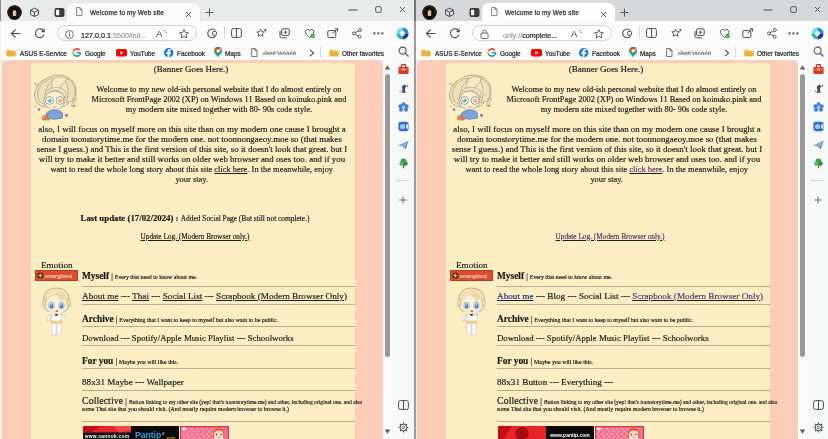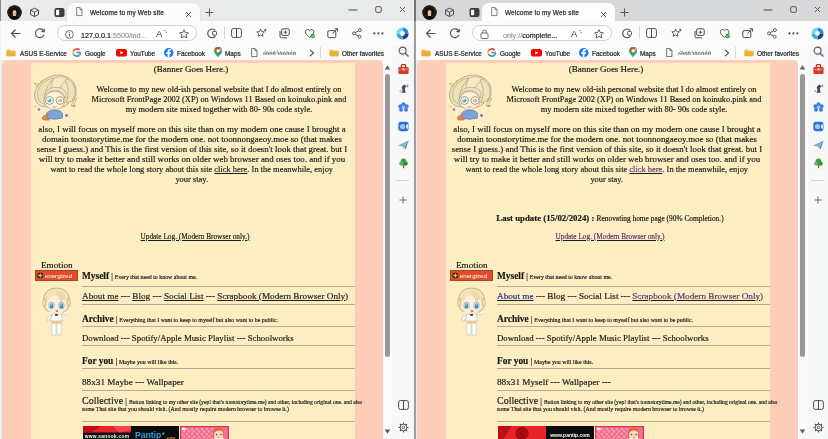--- a/index.html
+++ b/index.html
@@ -226,20 +226,21 @@
           <path d="M10.5 43 Q8 45.5 10.5 47 L16.5 47 Q13 44.5 14 41.5 Z" fill="#e8893c" stroke="#b5651d" stroke-width="0.6"></path>
           <circle cx="6" cy="36.5" r="1.3" fill="#9a6fd0"></circle>
           <circle cx="33.5" cy="42.5" r="1.4" fill="#8f65c8"></circle>
           <circle cx="8.5" cy="8.5" r="1" fill="#e8a23c"></circle>
           <circle cx="40.5" cy="33" r="0.9" fill="#e86a3c"></circle>
           <circle cx="2.5" cy="33.5" r="0.8" fill="#e8a23c"></circle>
         </svg></div>
       <div class="abs ctr" style="left:79px;top:24.5px;width:276px;font-size:8.4px;line-height:10.1px">Welcome to my new old-ish personal website that I do almost entirely on<br>Microsoft FrontPage 2002 (XP) on Windows 11 Based on koinuko.pink and<br>my modern site mixed together with 80- 90s code style.</div>
       <div class="abs ctr" style="left:30px;top:63.5px;width:320px;font-size:8.9px;line-height:10.05px">also, I will focus on myself more on this site than on my modern one cause I brought a<br>domain toonstorytime.me for the modern one. not toonnongaeoy.moe so (that makes<br>sense I guess.) and This is the first version of this site, so it doesn't look that great. but I<br>will try to make it better and still works on older web browser and oses too. and if you</div>
       <div class="abs ctr" style="left:30px;top:103.7px;width:320px;font-size:8.9px;line-height:10.05px"><span style="display:inline-block;transform:scaleX(0.95);transform-origin:50% 0">want to read the whole long story about this site <a class="lk" href="#">click here</a>. In the meanwhile, enjoy<br>your stay.</span></div>
+      <div class="abs ctr" style="left:33px;top:152.5px;width:320px;font-size:7.4px"><b style="font-size:8.8px">Last update (17/02/2024) : </b>Added Social Page (But still not complete.)</div>
       <div class="abs ctr" style="left:33px;top:172.5px;width:320px;font-size:7.3px"><a class="lk" href="#">Update Log. (Modern Browser only.)</a></div>
       <div class="abs" style="left:39px;top:200px;font-size:9.2px">Emotion</div>
       <div class="abs" style="left:33px;top:210px"><svg width="43" height="11" viewBox="0 0 43 11">
           <rect x="0.4" y="0.4" width="42.2" height="10.2" fill="#e14b2b" stroke="#a33015" stroke-width="0.8"></rect>
           <circle cx="5.3" cy="5.5" r="3" fill="#472a10"></circle>
           <path d="M5.3 2.9 L6 4.8 L7.8 5.5 L6 6.2 L5.3 8.1 L4.6 6.2 L2.8 5.5 L4.6 4.8 Z" fill="#e8d23a"></path>
           <text x="9.8" y="8" font-family="Liberation Sans" font-size="6.2" fill="#fff">energized</text>
         </svg></div>
       <div class="abs" style="left:39px;top:226.5px"><svg width="31" height="50" viewBox="0 0 31 50">
           <path d="M15.5 1 Q27 1 28.5 12 Q29.5 20 25 24 L6 24 Q1.5 20 2.5 12 Q4 1 15.5 1 Z" fill="#f2e2b4" stroke="#bda871" stroke-width="0.8"></path>
@@ -259,21 +260,21 @@
           <path d="M14 27 L17 27 L16.7 29 L14.3 29 Z" fill="#4a4a4a"></path>
           <path d="M9.5 28 Q6 29 5.5 33 L8 34.5 Q9 31 10.5 30 Z" fill="#fdfdfd" stroke="#c9c2b0" stroke-width="0.7"></path>
           <path d="M21.5 28 Q25.5 28 27 26 L26 23.5 Q24 25.5 21 26 Z" fill="#fdfdfd" stroke="#c9c2b0" stroke-width="0.7"></path>
           <circle cx="27" cy="24.5" r="1.6" fill="#fdeedd"></circle>
           <rect x="10" y="33.5" width="11" height="3" fill="#e9cf8e"></rect>
           <path d="M10.5 36.5 L15 36.5 L15 48 L11 48 Z" fill="#fdfdfd" stroke="#d2ccbc" stroke-width="0.7"></path>
           <path d="M16 36.5 L20.5 36.5 L20 48 L16 48 Z" fill="#fdfdfd" stroke="#d2ccbc" stroke-width="0.7"></path>
         </svg></div>
       <div class="abs" style="left:80px;top:210.5px;white-space:nowrap"><span class="h1">Myself</span> <span style="font-size:8px">| </span><span class="small">Every that need to know about me.</span></div>
       <div class="hr" style="top:225.5px"></div>
-      <div class="abs mrow" style="left:80px;top:230.5px;white-space:nowrap"><a class="lk">About me</a> --- <a class="lk">Blog</a> --- <a class="lk">Social List</a> --- <a class="lk">Scrapbook (Modern Browser Only)</a></div>
+      <div class="abs mrow" style="left:80px;top:230.5px;white-space:nowrap"><a class="lk">About me</a> --- <a class="lk">Thai</a> --- <a class="lk">Social List</a> --- <a class="lk">Scrapbook (Modern Browser Only)</a></div>
       <div class="hr" style="top:244px"></div>
       <div class="abs" style="left:80px;top:253.5px;white-space:nowrap"><span class="h1">Archive</span> <span style="font-size:8px">| </span><span class="small">Everything that I want to keep to myself but also want to be public.</span></div>
       <div class="hr" style="top:266px"></div>
       <div class="abs" style="left:80px;top:272.5px;white-space:nowrap;font-size:8.8px">Download --- Spotify/Apple Music Playlist --- Schoolworks</div>
       <div class="hr" style="top:285px"></div>
       <div class="abs" style="left:80px;top:295.5px;white-space:nowrap"><span class="h1">For you</span> <span style="font-size:8px">| </span><span class="small">Maybe you will like this.</span></div>
       <div class="hr" style="top:308px"></div>
       <div class="abs mrow" style="left:80px;top:316.5px;white-space:nowrap">88x31 Maybe --- Wallpaper</div>
       <div class="hr" style="top:330px"></div>
       <div class="abs" style="left:80px;top:334.5px;width:300px;white-space:nowrap"><span style="font-size:10px">Collective</span> <span style="font-size:8px">| </span><span class="small sqz">Button linking to my other site (yep! that's toonstorytime.me) and other, including original one. and also</span></div>
@@ -597,21 +598,20 @@
           <path d="M10.5 43 Q8 45.5 10.5 47 L16.5 47 Q13 44.5 14 41.5 Z" fill="#e8893c" stroke="#b5651d" stroke-width="0.6"></path>
           <circle cx="6" cy="36.5" r="1.3" fill="#9a6fd0"></circle>
           <circle cx="33.5" cy="42.5" r="1.4" fill="#8f65c8"></circle>
           <circle cx="8.5" cy="8.5" r="1" fill="#e8a23c"></circle>
           <circle cx="40.5" cy="33" r="0.9" fill="#e86a3c"></circle>
           <circle cx="2.5" cy="33.5" r="0.8" fill="#e8a23c"></circle>
         </svg></div>
       <div class="abs ctr" style="left:79px;top:24.5px;width:276px;font-size:8.4px;line-height:10.1px">Welcome to my new old-ish personal website that I do almost entirely on<br>Microsoft FrontPage 2002 (XP) on Windows 11 Based on koinuko.pink and<br>my modern site mixed together with 80- 90s code style.</div>
       <div class="abs ctr" style="left:30px;top:63.5px;width:320px;font-size:8.9px;line-height:10.05px">also, I will focus on myself more on this site than on my modern one cause I brought a<br>domain toonstorytime.me for the modern one. not toonnongaeoy.moe so (that makes<br>sense I guess.) and This is the first version of this site, so it doesn't look that great. but I<br>will try to make it better and still works on older web browser and oses too. and if you</div>
       <div class="abs ctr" style="left:30px;top:103.7px;width:320px;font-size:8.9px;line-height:10.05px"><span style="display:inline-block;transform:scaleX(0.95);transform-origin:50% 0">want to read the whole long story about this site <a class="lk" href="#">click here</a>. In the meanwhile, enjoy<br>your stay.</span></div>
-      <div class="abs ctr" style="left:33px;top:152.5px;width:320px;font-size:7.4px"><b style="font-size:8.8px">Last update (15/02/2024) : </b>Renovating home page (90% Completion.)</div>
       <div class="abs ctr" style="left:33px;top:172.5px;width:320px;font-size:7.3px"><a class="lk" href="#">Update Log. (Modern Browser only.)</a></div>
       <div class="abs" style="left:39px;top:200px;font-size:9.2px">Emotion</div>
       <div class="abs" style="left:33px;top:210px"><svg width="43" height="11" viewBox="0 0 43 11">
           <rect x="0.4" y="0.4" width="42.2" height="10.2" fill="#e14b2b" stroke="#a33015" stroke-width="0.8"></rect>
           <circle cx="5.3" cy="5.5" r="3" fill="#472a10"></circle>
           <path d="M5.3 2.9 L6 4.8 L7.8 5.5 L6 6.2 L5.3 8.1 L4.6 6.2 L2.8 5.5 L4.6 4.8 Z" fill="#e8d23a"></path>
           <text x="9.8" y="8" font-family="Liberation Sans" font-size="6.2" fill="#fff">energized</text>
         </svg></div>
       <div class="abs" style="left:39px;top:226.5px"><svg width="31" height="50" viewBox="0 0 31 50">
           <path d="M15.5 1 Q27 1 28.5 12 Q29.5 20 25 24 L6 24 Q1.5 20 2.5 12 Q4 1 15.5 1 Z" fill="#f2e2b4" stroke="#bda871" stroke-width="0.8"></path>
@@ -639,21 +639,21 @@
       <div class="abs" style="left:80px;top:210.5px;white-space:nowrap"><span class="h1">Myself</span> <span style="font-size:8px">| </span><span class="small">Every that need to know about me.</span></div>
       <div class="hr" style="top:225.5px"></div>
       <div class="abs mrow" style="left:80px;top:230.5px;white-space:nowrap"><a class="lk" style="color:#2626d9">About me</a> --- Blog --- Social List --- <a class="lk" style="color:#7e3ba6">Scrapbook (Modern Browser Only)</a></div>
       <div class="hr" style="top:244px"></div>
       <div class="abs" style="left:80px;top:253.5px;white-space:nowrap"><span class="h1">Archive</span> <span style="font-size:8px">| </span><span class="small">Everything that I want to keep to myself but also want to be public.</span></div>
       <div class="hr" style="top:266px"></div>
       <div class="abs" style="left:80px;top:272.5px;white-space:nowrap;font-size:8.8px">Download --- Spotify/Apple Music Playlist --- Schoolworks</div>
       <div class="hr" style="top:285px"></div>
       <div class="abs" style="left:80px;top:295.5px;white-space:nowrap"><span class="h1">For you</span> <span style="font-size:8px">| </span><span class="small">Maybe you will like this.</span></div>
       <div class="hr" style="top:308px"></div>
-      <div class="abs mrow" style="left:80px;top:316.5px;white-space:nowrap">88x31 Myself --- Wallpaper ---</div>
+      <div class="abs mrow" style="left:80px;top:316.5px;white-space:nowrap">88x31 Button --- Everything ---</div>
       <div class="hr" style="top:330px"></div>
       <div class="abs" style="left:80px;top:334.5px;width:300px;white-space:nowrap"><span style="font-size:10px">Collective</span> <span style="font-size:8px">| </span><span class="small sqz">Button linking to my other site (yep! that's toonstorytime.me) and other, including original one. and also</span></div>
       <div class="abs small sqz2" style="left:80px;top:345.5px;width:300px;white-space:nowrap">some Thai site that you should visit. (And mostly require modern browser to browse it.)</div>
       <div class="hr" style="top:361px"></div>
       <div class="abs" style="left:81px;top:366px"><svg width="48" height="17" viewBox="0 0 48 17">
           <rect width="48" height="17" fill="#e8232a"></rect>
           <rect y="15" width="48" height="2" fill="#1a1a1a"></rect>
           <path d="M0 0 L14 0 L4 15 L0 15 Z" fill="#c00e15"></path>
           <circle cx="24" cy="7.5" r="6.2" fill="#b00d13"></circle>
           <circle cx="24" cy="7.5" r="6.2" fill="none" stroke="#8f0a0f" stroke-width="0.7"></circle>

